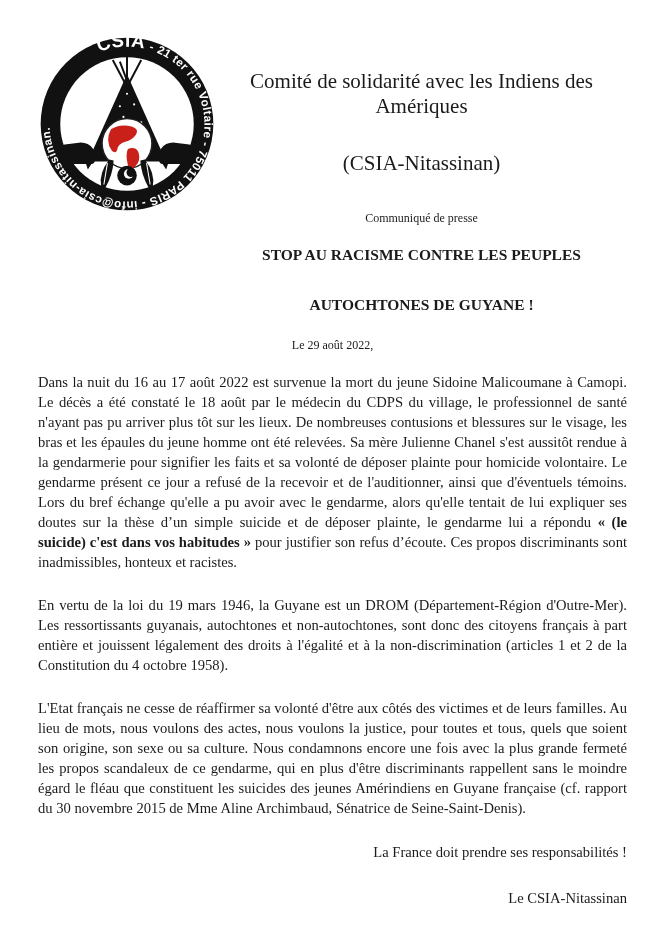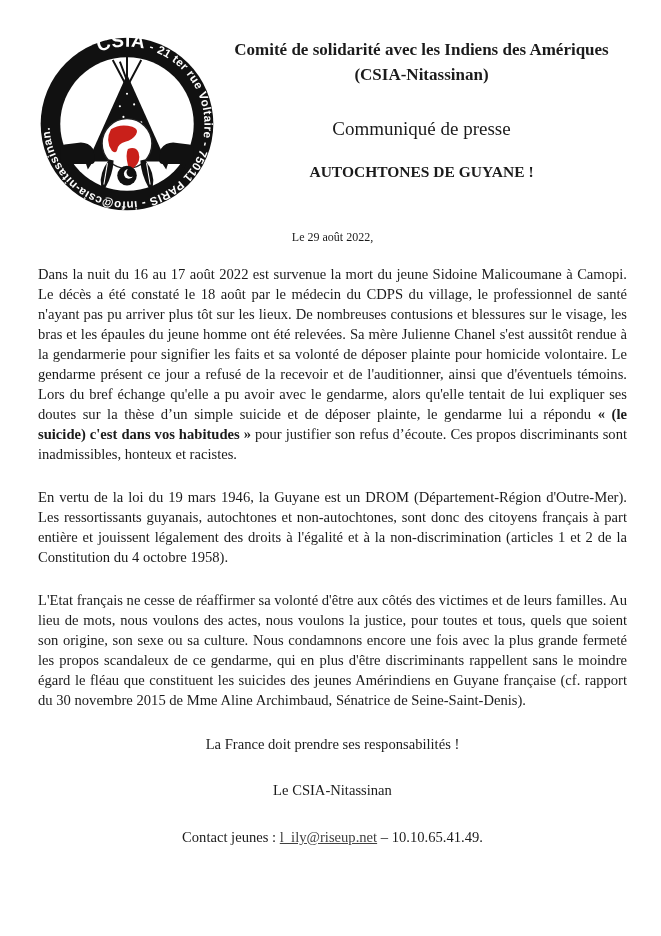--- a/index.html
+++ b/index.html
@@ -28,26 +28,27 @@
     width: 178px;
     height: 178px;
     margin-top: 3px;
   }
   .header-text {
     flex: 1;
     text-align: center;
     padding-top: 5px;
   }
   .org-title {
-    font-weight: bold;
-    font-size: 17px;
+    font-weight: normal;
+    font-size: 21px;
     line-height: 25px;
+    margin-top: 32px;
   }
   .doc-type {
-    font-size: 19px;
+    font-size: 12px;
     line-height: 20px;
     margin-top: 32px;
   }
   .headline {
     font-weight: bold;
     font-size: 15.5px;
     line-height: 34px;
     margin-top: 16px;
   }
   .headline.first {
@@ -62,21 +63,21 @@
   p.body-para {
     margin: 0 0 23px 0;
     font-size: 14.6px;
     line-height: 20px;
     text-align: justify;
   }
   p.plain-para {
     margin: 0 0 23px 0;
     font-size: 14.6px;
     line-height: 23.4px;
-    text-align: center;
+    text-align: right;
   }
   .quote-bold {
     font-weight: bold;
   }
   a.email-link {
     color: #404040;
     text-decoration: underline;
   }
   .ring-text {
     font-family: "Liberation Sans", sans-serif;
@@ -140,20 +141,21 @@
         <circle cx="100" cy="158" r="11" fill="#111111"></circle>
         <circle cx="102" cy="156" r="5.5" fill="#ffffff"></circle>
         <circle cx="104.5" cy="154.5" r="5" fill="#111111"></circle>
       </svg>
     </div>
 
     <div class="header-text">
       <div class="org-title">Comité de solidarité avec les Indiens des Amériques</div>
       <div class="org-title">(CSIA-Nitassinan)</div>
       <div class="doc-type">Communiqué de presse</div>
+      <div class="headline first">STOP AU RACISME CONTRE LES PEUPLES</div>
       <div class="headline">AUTOCHTONES DE GUYANE !</div>
     </div>
 
   </div>
 
   <div class="date-line">Le 29 août 2022,</div>
 
   <p class="body-para"><span>Dans la nuit du 16 au 17 août 2022 est survenue la mort du jeune Sidoine Malicoumane à Camopi. Le décès a été constaté le 18 août par le médecin du CDPS du village, le professionnel de santé n'ayant pas pu arriver plus tôt sur les lieux. De nombreuses contusions et blessures sur le visage, les bras et les épaules du jeune homme ont été relevées. Sa mère Julienne Chanel s'est aussitôt rendue à la gendarmerie pour signifier les faits et sa volonté de déposer plainte pour homicide volontaire. Le gendarme présent ce jour a refusé de la recevoir et de l'auditionner, ainsi que d'éventuels témoins. Lors du bref échange qu'elle a pu avoir avec le gendarme, alors qu'elle tentait de lui expliquer ses doutes sur la thèse d’un simple suicide et de déposer plainte, le gendarme lui a répondu </span><span class="quote-bold">« (le suicide) c'est dans vos habitudes »</span><span> pour justifier son refus d’écoute. Ces propos discriminants sont inadmissibles, honteux et racistes.</span></p>
 
   <p class="body-para">En vertu de la loi du 19 mars 1946, la Guyane est un DROM (Département-Région d'Outre-Mer). Les ressortissants guyanais, autochtones et non-autochtones, sont donc des citoyens français à part entière et jouissent légalement des droits à l'égalité et à la non-discrimination (articles 1 et 2 de la Constitution du 4 octobre 1958).</p>

